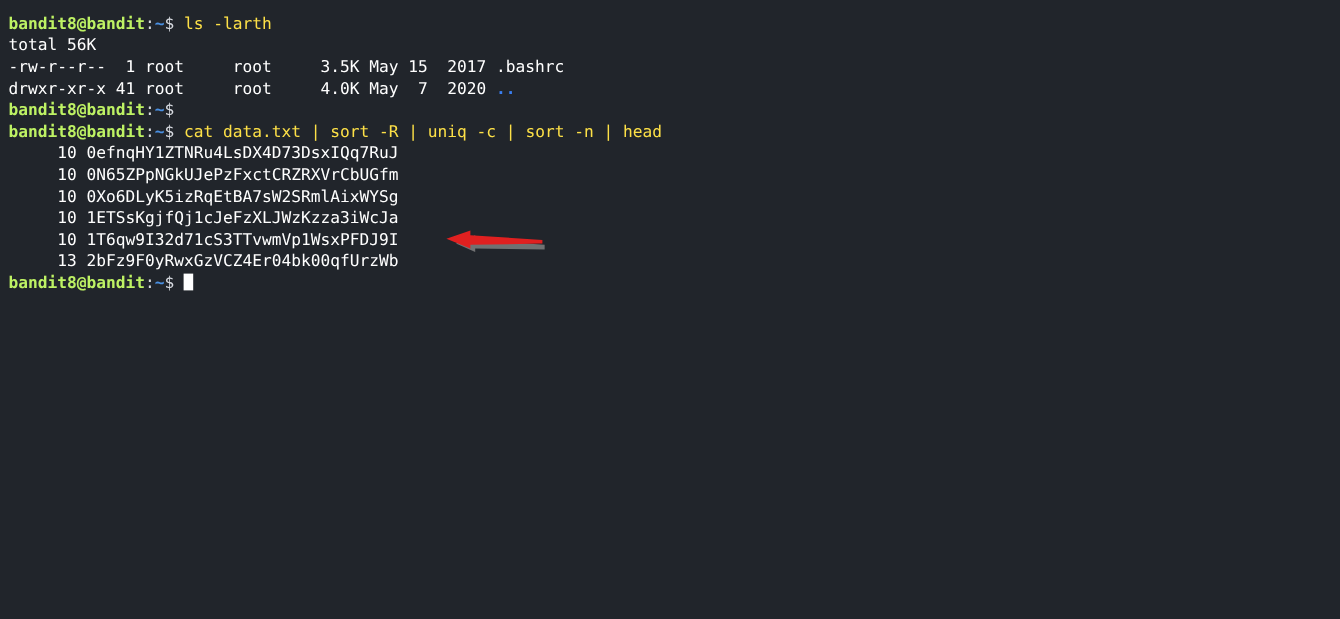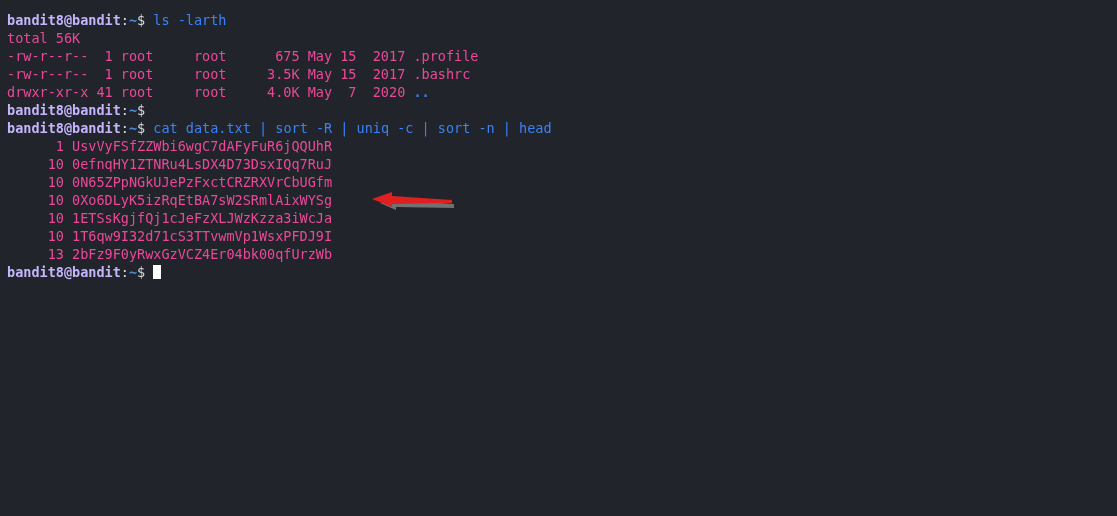--- a/index.html
+++ b/index.html
@@ -23,26 +23,26 @@
     box-sizing: border-box;
   }
   .line {
     font-size: 13.5px;
     line-height: 18px;
     height: 18px;
     white-space: pre;
     color: #d7dae0;
     letter-spacing: 0px;
   }
-  .seg-user   { color: #c4b5fd; font-weight: bold; }
+  .seg-user   { color: #bef264; font-weight: bold; }
   .seg-punct  { color: #d7dae0; }
   .seg-path   { color: #4a90e2; font-weight: bold; }
   .seg-dollar { color: #d7dae0; }
-  .seg-cmd    { color: #3b82f6; }
-  .seg-plain  { color: #ec4899; }
+  .seg-cmd    { color: #fde047; }
+  .seg-plain  { color: #ffffff; }
   .seg-dir    { color: #3a7ef0; font-weight: bold; }
   .cursor {
     display: inline-block;
     width: 8px;
     height: 14px;
     background: #ffffff;
     vertical-align: -2px;
   }
   #arrow-annotation {
     position: absolute;
@@ -53,26 +53,24 @@
     pointer-events: none;
   }
 </style>
 </head>
 <body>
 
 <div id="terminal">
   <div id="terminal-lines">
       <div class="line"><span class="seg-user">bandit8@bandit</span><span class="seg-punct">:</span><span class="seg-path">~</span><span class="seg-dollar">$ </span><span class="seg-cmd">ls -larth</span></div>
       <div class="line"><span class="seg-plain">total 56K</span></div>
-      <div class="line"><span class="seg-plain">-rw-r--r--  1 root     root      675 May 15  2017 </span><span class="seg-plain">.profile</span></div>
       <div class="line"><span class="seg-plain">-rw-r--r--  1 root     root     3.5K May 15  2017 </span><span class="seg-plain">.bashrc</span></div>
       <div class="line"><span class="seg-plain">drwxr-xr-x 41 root     root     4.0K May  7  2020 </span><span class="seg-dir">..</span></div>
       <div class="line"><span class="seg-user">bandit8@bandit</span><span class="seg-punct">:</span><span class="seg-path">~</span><span class="seg-dollar">$ </span></div>
       <div class="line"><span class="seg-user">bandit8@bandit</span><span class="seg-punct">:</span><span class="seg-path">~</span><span class="seg-dollar">$ </span><span class="seg-cmd">cat data.txt | sort -R | uniq -c | sort -n | head</span></div>
-      <div class="line"><span class="seg-plain">      1 UsvVyFSfZZWbi6wgC7dAFyFuR6jQQUhR</span></div>
       <div class="line"><span class="seg-plain">     10 0efnqHY1ZTNRu4LsDX4D73DsxIQq7RuJ</span></div>
       <div class="line"><span class="seg-plain">     10 0N65ZPpNGkUJePzFxctCRZRXVrCbUGfm</span></div>
       <div class="line"><span class="seg-plain">     10 0Xo6DLyK5izRqEtBA7sW2SRmlAixWYSg</span></div>
       <div class="line"><span class="seg-plain">     10 1ETSsKgjfQj1cJeFzXLJWzKzza3iWcJa</span></div>
       <div class="line"><span class="seg-plain">     10 1T6qw9I32d71cS3TTvwmVp1WsxPFDJ9I</span></div>
       <div class="line"><span class="seg-plain">     13 2bFz9F0yRwxGzVCZ4Er04bk00qfUrzWb</span></div>
       <div class="line"><span class="seg-user">bandit8@bandit</span><span class="seg-punct">:</span><span class="seg-path">~</span><span class="seg-dollar">$ </span><span class="cursor"></span></div>
     </div>
 
   <svg id="arrow-annotation" viewBox="0 0 86 20" xmlns="http://www.w3.org/2000/svg">

